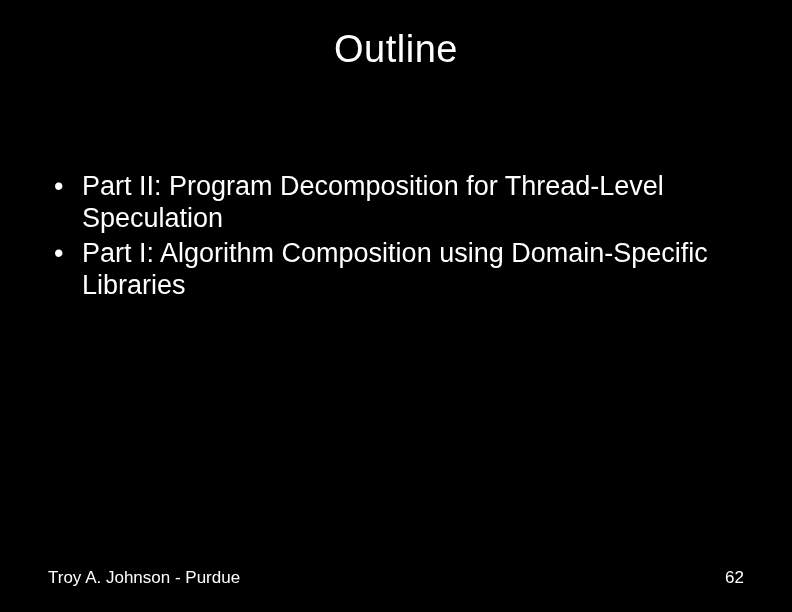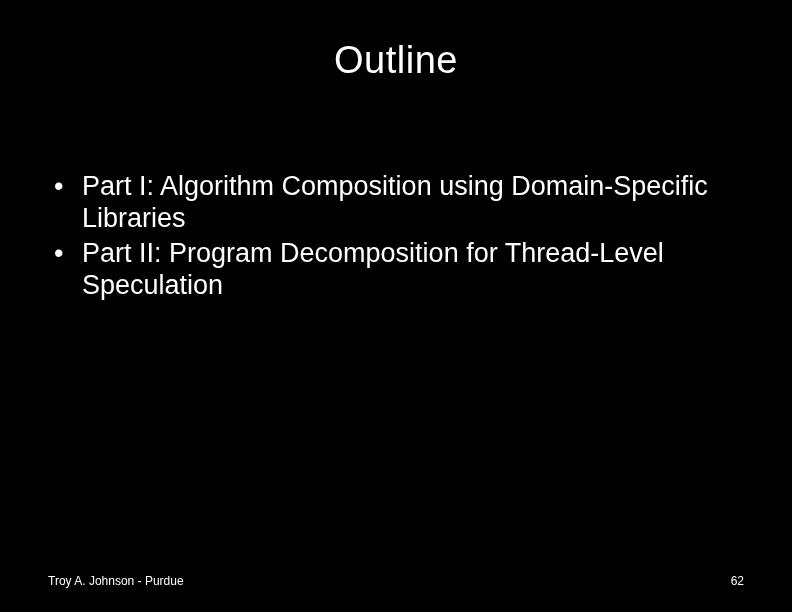--- a/index.html
+++ b/index.html
@@ -7,21 +7,21 @@
   body {
     background: #000000;
     color: #ffffff;
     font-family: Arial, Helvetica, sans-serif;
     position: relative;
   }
   .slide {
     width: 792px;
     height: 612px;
     position: relative;
-    padding: 11px;
+    padding: 0;
   }
   .title {
     text-align: center;
     font-size: 38px;
     font-weight: 400;
     padding-top: 28px;
     letter-spacing: 0.5px;
   }
   .body-content {
     position: absolute;
@@ -49,35 +49,35 @@
     font-size: 27px;
   }
   .footer {
     position: absolute;
     bottom: 24px;
     left: 48px;
     right: 48px;
     display: flex;
     justify-content: space-between;
     align-items: baseline;
-    font-size: 12px;
+    font-size: 17px;
     font-weight: 400;
   }
 </style>
 </head>
 <body>
 
 <div class="slide">
 
   <h1 class="title">Outline</h1>
 
   <div class="body-content">
     <ul class="bullets">
+      <li>Part II: Program Decomposition for Thread-Level Speculation</li>
       <li>Part I: Algorithm Composition using Domain-Specific Libraries</li>
-      <li>Part II: Program Decomposition for Thread-Level Speculation</li>
     </ul>
   </div>
 
   <div class="footer">
     <span>Troy A. Johnson - Purdue</span>
     <span>62</span>
   </div>
 
 </div>
 

